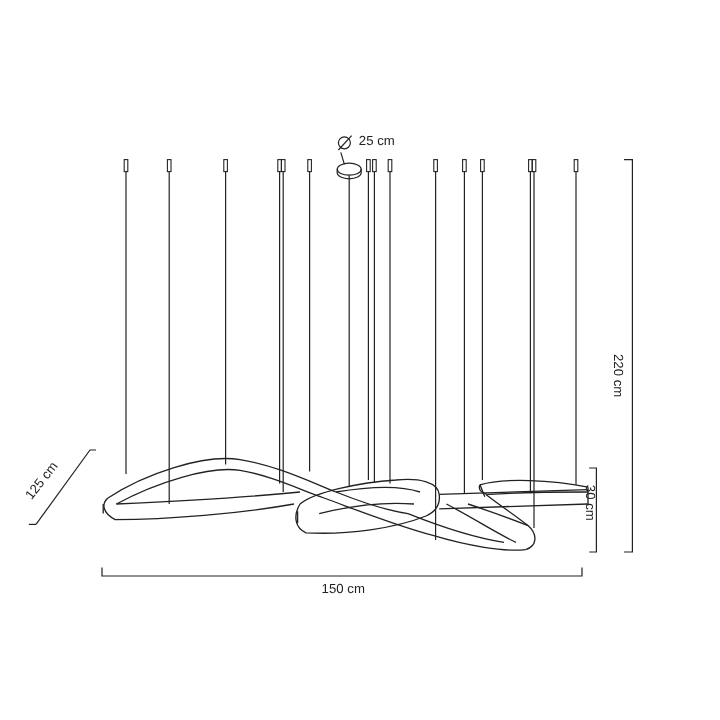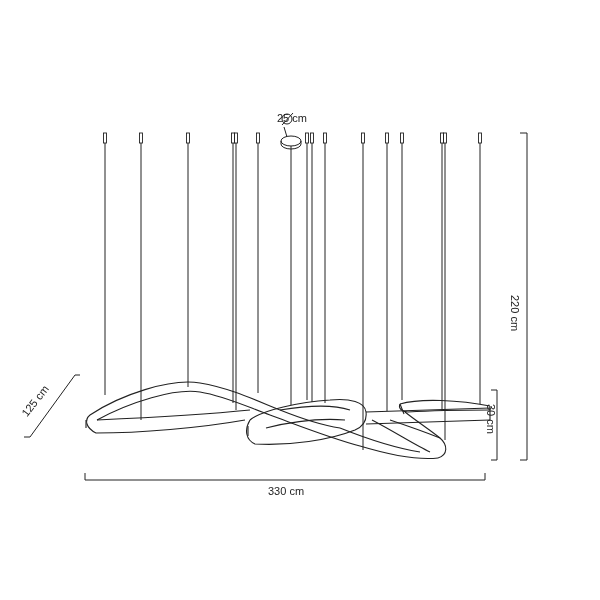--- a/index.html
+++ b/index.html
@@ -20,21 +20,21 @@
       top: 0;
     }
     .dim-label {
       position: absolute;
       font-family: "Liberation Sans", sans-serif;
       font-size: 11px;
       color: #222222;
       white-space: nowrap;
       line-height: 1;
     }
-    .lbl-diam { left: 277px; top: 113px; }
+    .lbl-diam { left: 299px; top: 113px; }
     .lbl-width { left: 268px; top: 486px; }
     .lbl-height {
       left: 520px; top: 295px;
       transform: rotate(90deg);
       transform-origin: left top;
     }
     .lbl-ring {
       left: 496px; top: 404px;
       transform: rotate(90deg);
       transform-origin: left top;
@@ -139,17 +139,17 @@
       <path d="M520 133 L527 133 L527 460 L520 460"></path>
 
       <path d="M491 390 L497 390 L497 460 L491 460"></path>
 
       <path d="M30 437 L75 375 L80 375"></path>
       <path d="M30 437 L24 437"></path>
     </g>
   </svg>
 
   <span class="dim-label lbl-diam">25 cm</span>
-  <span class="dim-label lbl-width">330 cm</span>
+  <span class="dim-label lbl-width">150 cm</span>
   <span class="dim-label lbl-height">220 cm</span>
   <span class="dim-label lbl-ring">30 cm</span>
   <span class="dim-label lbl-depth">125 cm</span>
 </div>
 
 </body></html>

